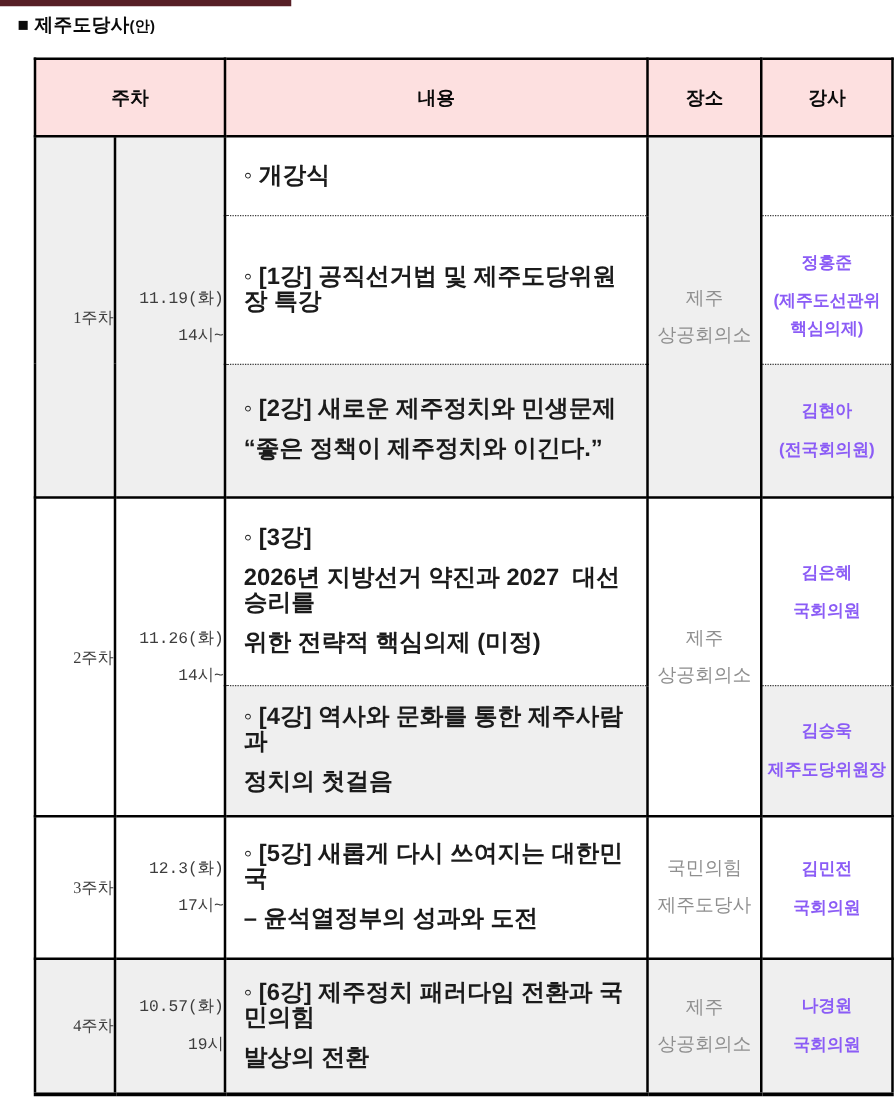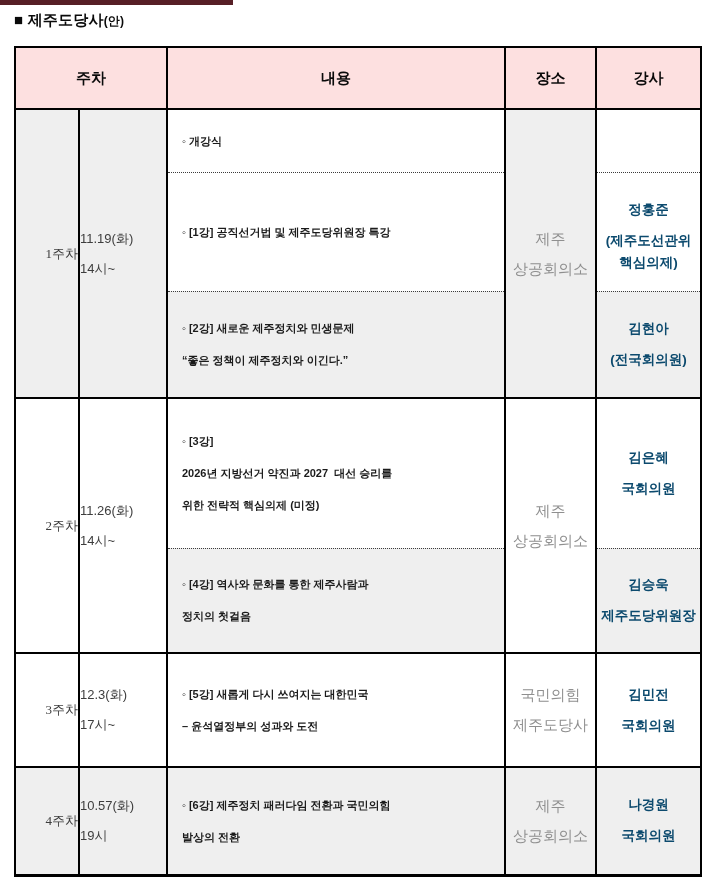--- a/index.html
+++ b/index.html
@@ -20,21 +20,21 @@
     padding: 11px 0 0 14px;
     font-size: 15px; font-weight: bold; color: #0a0a0a;
     letter-spacing: 0.2px;
   }
   .doc-title .suffix { font-size: 12px; }
 
   table.program {
     border-collapse: collapse;
     table-layout: fixed;
     width: 686px;
-    margin: 16px 0 0 14px;
+    margin: 16px 0 0 27px;
   }
   col.c-week { width: 64px; }
   col.c-date { width: 88px; }
   col.c-content { width: 338px; }
   col.c-place { width: 91px; }
   col.c-lect { width: 105px; }
 
   th, td { border: 2px solid #000; padding: 0; vertical-align: middle; }
   thead tr { height: 62px; }
   th {
@@ -56,39 +56,39 @@
   .dotted-b { border-bottom: 1.5px dotted #3c3c3c; }
   .no-t { border-top: none; }
 
   .ln { line-height: 20px; white-space: pre-wrap; }
 
   .week-cell {
     text-align: right; font-size: 13px; color: #3d3d3d;
     font-family: "Liberation Serif", serif;
   }
   .date-cell {
-    text-align: left; font-size: 13px; color: #3d3d3d;
-    font-family: Liberation Sans, sans-serif;
+    text-align: right; font-size: 13px; color: #3d3d3d;
+    font-family: Liberation Mono, monospace;
   }
   .date-cell .ln { margin: 10px 0; }
 
   .content-cell {
     text-align: left; padding-left: 14px; padding-right: 6px;
-    font-size: 11px; font-weight: bold; color: #1b1b1b;
+    font-size: 19px; font-weight: bold; color: #1b1b1b;
   }
   .content-cell .ln { margin: 12px 0; }
 
   .place-cell {
     text-align: center; font-size: 15px; color: #8f8f8f;
     font-family: "Liberation Serif", serif;
   }
   .place-cell .ln { margin: 10px 0; }
 
   .lect-cell {
-    text-align: center; font-size: 13.5px; font-weight: bold; color: #0c4a6e;
+    text-align: center; font-size: 13.5px; font-weight: bold; color: #8b5cf6;
   }
   .lect-cell .ln { margin: 11px 0; }
   .lect-cell .ln.tight { margin: 2px 0; }
 </style>
 </head>
 <body>
 
 <div class="top-bar"></div>
 
 <div class="doc-title"><span>■</span><span> 제주도당사</span><span class="suffix">(안)</span></div>

